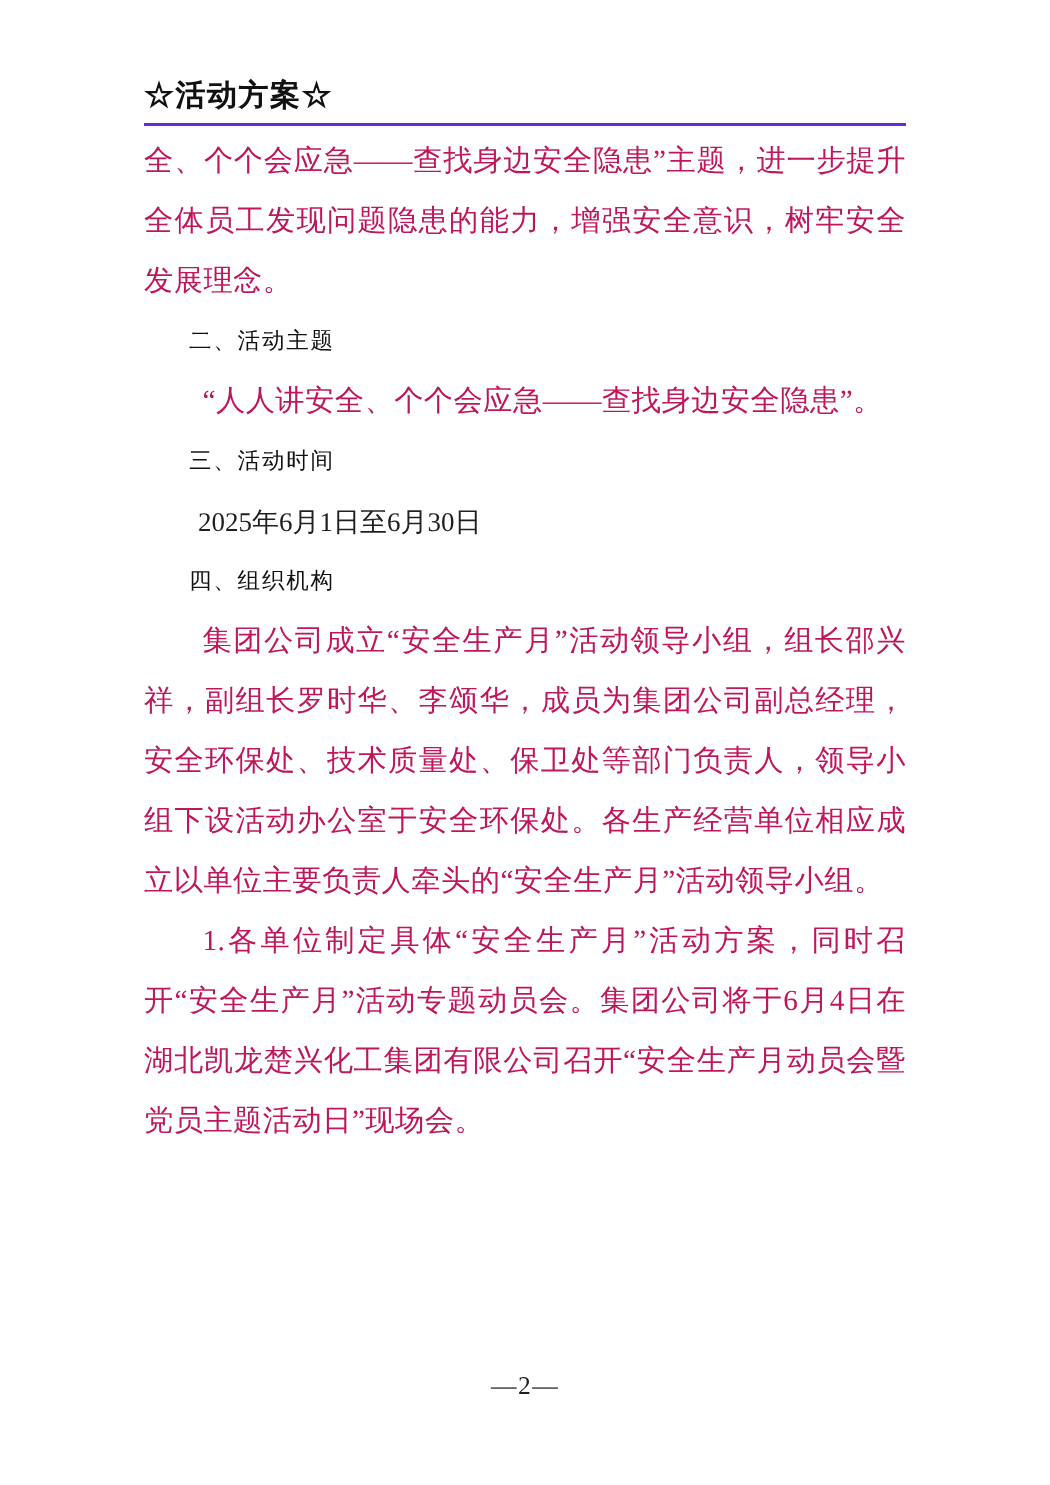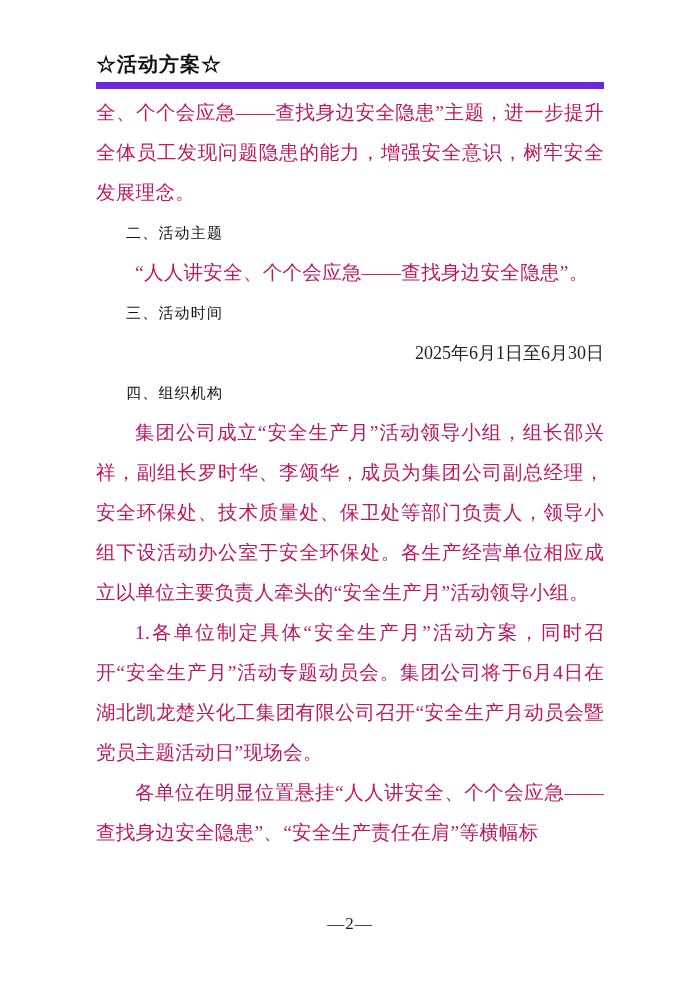--- a/index.html
+++ b/index.html
@@ -18,21 +18,21 @@
     position: relative;
     width: 700px;
     height: 990px;
     box-sizing: border-box;
     padding: 52px 96px 0 96px;
   }
   .header-line {
     position: relative;
     margin: 0 0 4px 0;
     padding: 0 0 6px 0;
-    border-bottom: 7px solid #6d28d9;
+    border-bottom: 2px solid #6d28d9;
   }
   .header-title {
     font-family: "Liberation Serif", "DejaVu Serif", serif;
     font-weight: bold;
     font-size: 20px;
     letter-spacing: 1px;
     line-height: 1.2;
     color: #111;
   }
   .body-text {
@@ -68,21 +68,20 @@
     margin: 0;
     color: #111;
   }
   .date-line {
     font-family: "Liberation Serif", "DejaVu Serif", serif;
     font-size: 18px;
     line-height: 40px;
     text-indent: 2em;
     margin: 0;
     color: #1f1f1f;
-    text-align: right;
   }
   .page-footer {
     position: absolute;
     left: 0;
     right: 0;
     bottom: 56px;
     text-align: center;
     font-size: 17px;
     letter-spacing: 1px;
     color: #1f1f1f;
@@ -108,17 +107,16 @@
   <p class="date-line">2025年6月1日至6月30日</p>
 
   <p class="heading-2">四、组织机构</p>
 
   <p class="body-text p-indent">集团公司成立“安全生产月”活动领导小组，组长邵兴祥，副组长罗时华、李颂华，成员为集团公司副总经理，安全环保处、技术质量处、保卫处等部门负责人，领导小组下设活动办公室于安全环保处。各生产经营单位相应成立以单位主要负责人牵头的“安全生产月”活动领导小组。</p>
 
 
 
   <p class="body-text p-indent">1.各单位制定具体“安全生产月”活动方案，同时召开“安全生产月”活动专题动员会。集团公司将于6月4日在湖北凯龙楚兴化工集团有限公司召开“安全生产月动员会暨党员主题活动日”现场会。</p>
 
-  <p class="body-text p-indent">各单位在明显位置悬挂“人人讲安全、个个会应急——查找身边安全隐患”、“安全生产责任在肩”等横幅标</p>
 
   <div class="page-footer">—2—</div>
 
 </div>
 
 </body></html>

